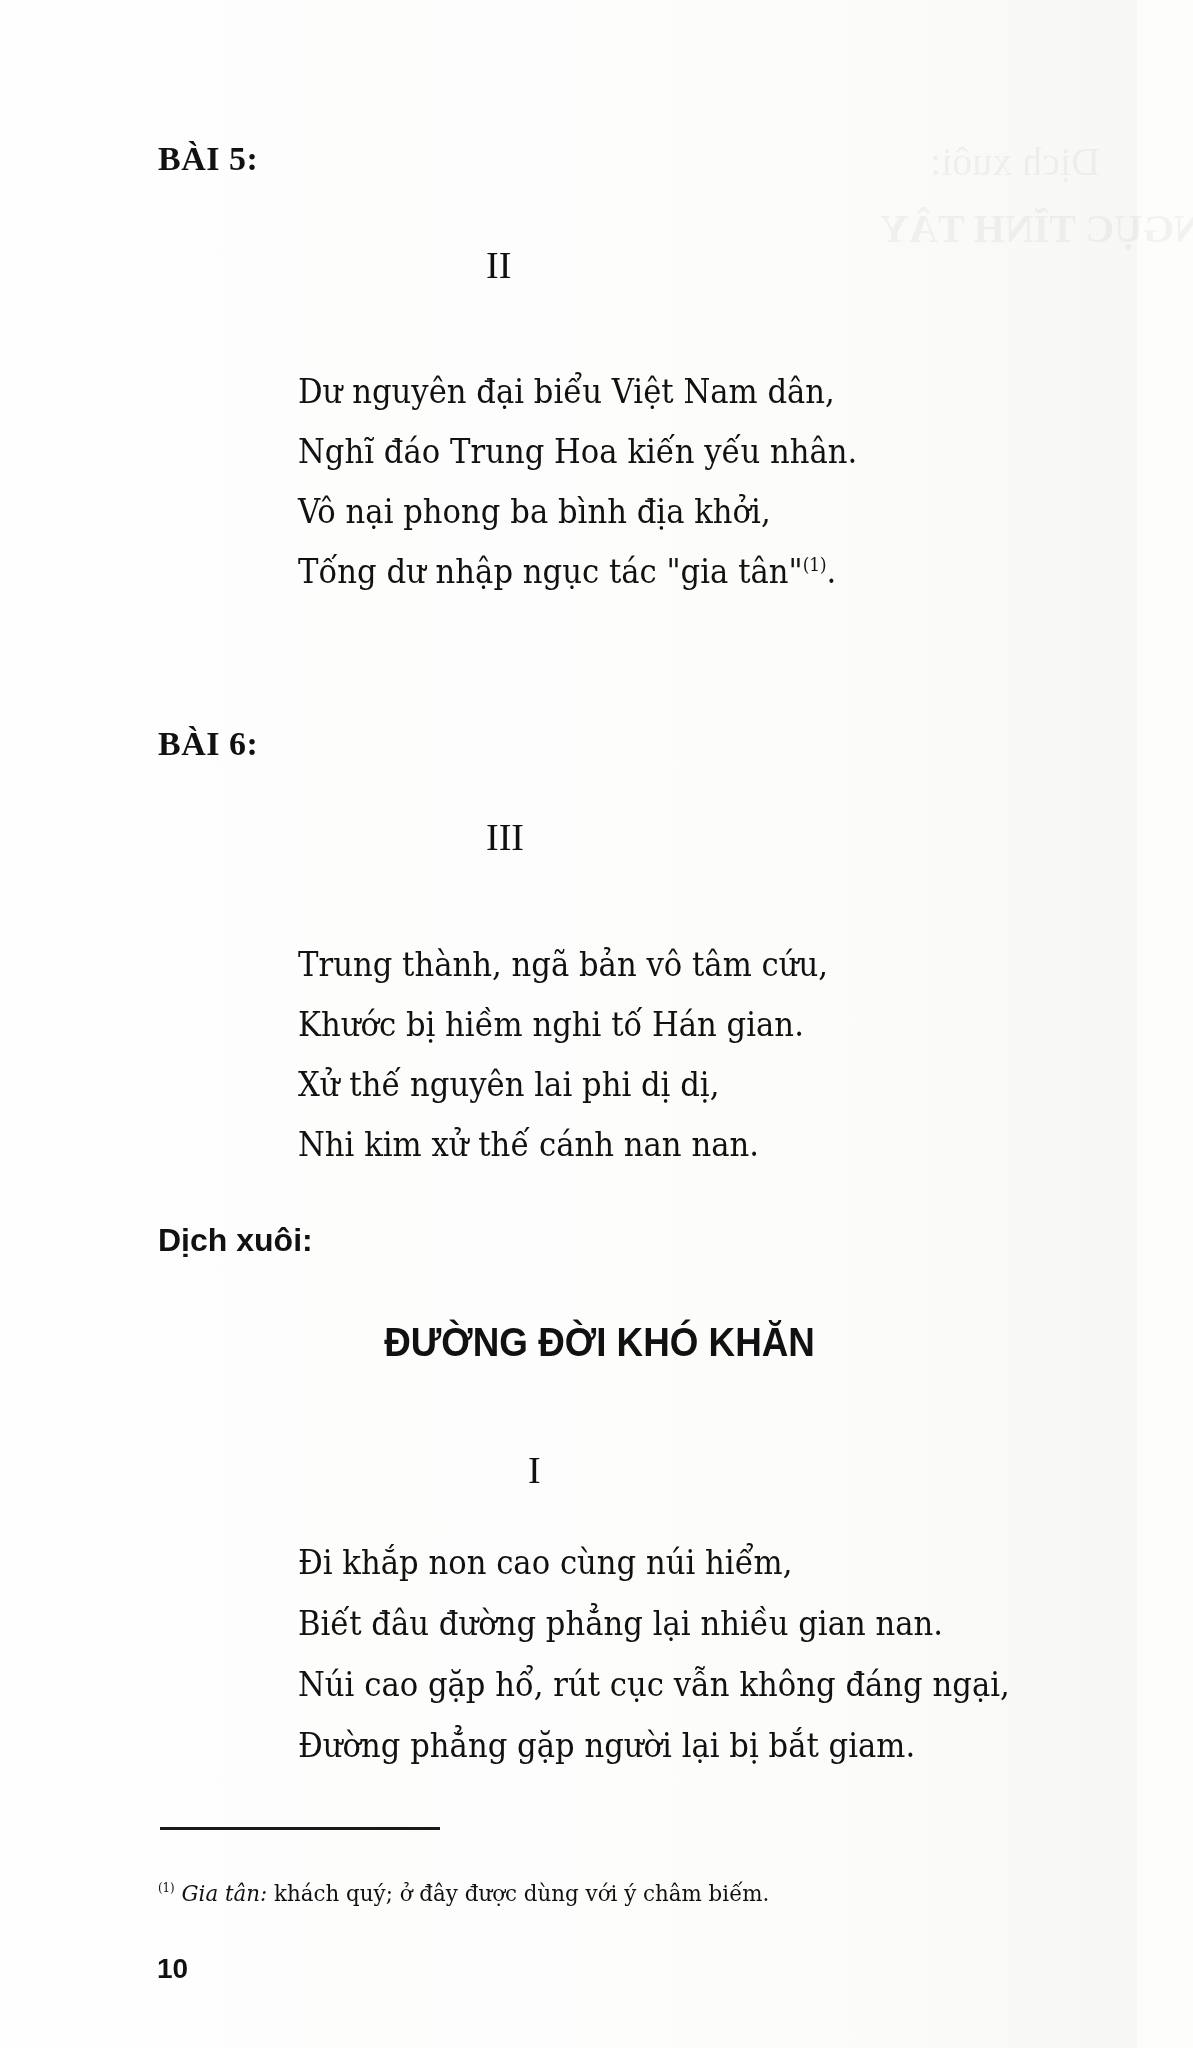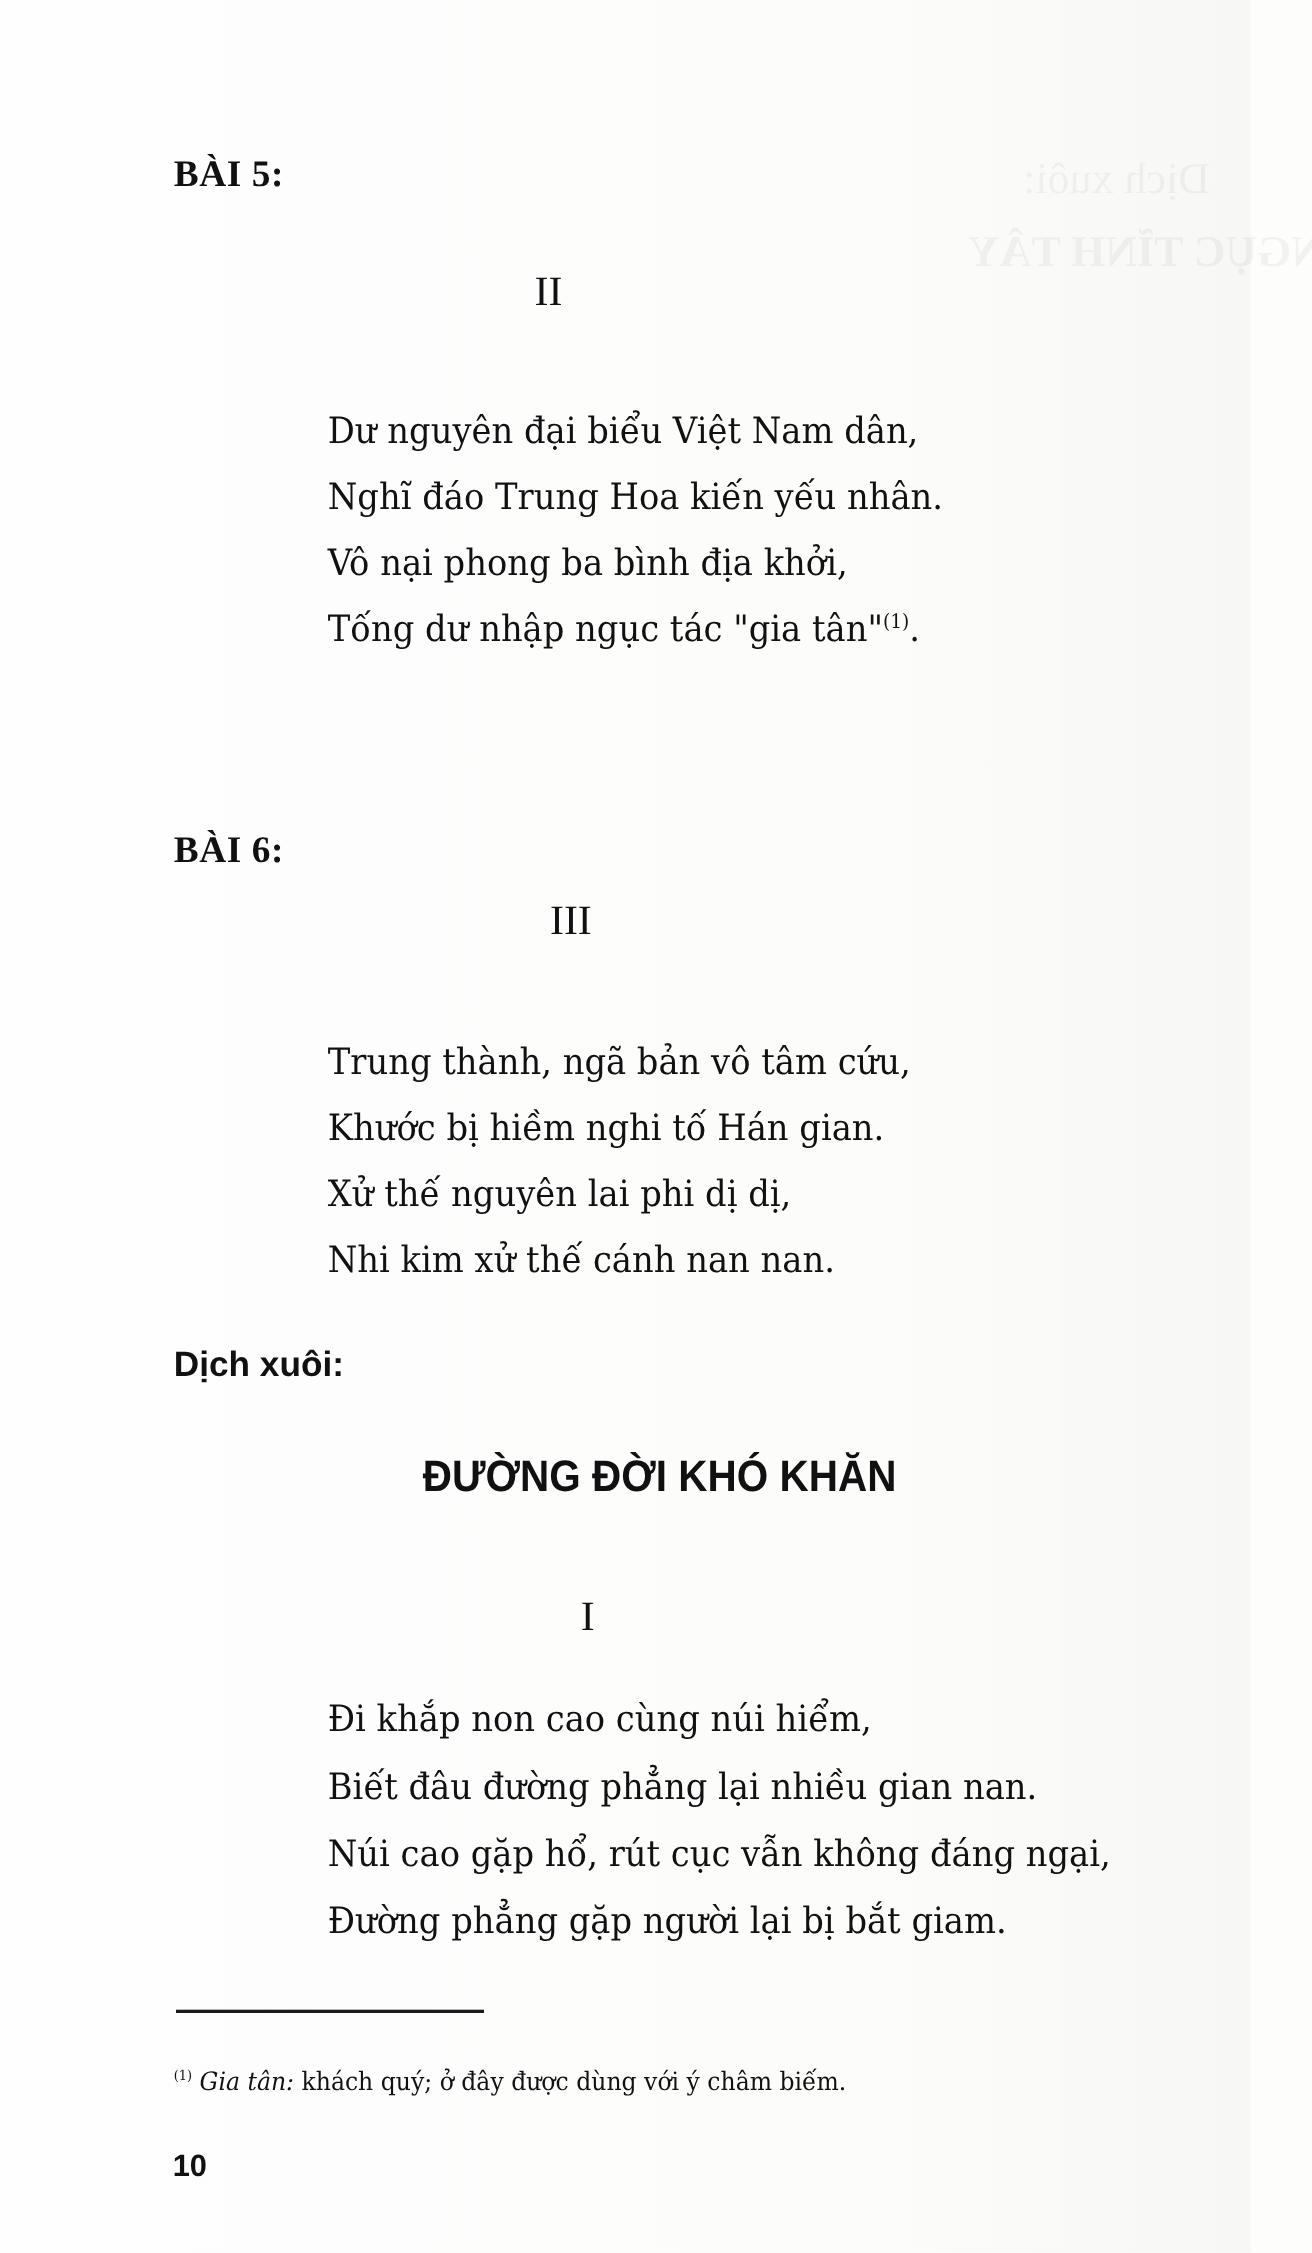--- a/index.html
+++ b/index.html
@@ -128,22 +128,22 @@
   <div class="section-label" style="top:140px;">BÀI 5:</div>
   <div class="roman" style="left:486px; top:243px;">II</div>
 
   <div class="stanza" style="top:362px;">
     <span class="line">Dư nguyên đại biểu Việt Nam dân,</span>
     <span class="line">Nghĩ đáo Trung Hoa kiến yếu nhân.</span>
     <span class="line">Vô nại phong ba bình địa khởi,</span>
     <span class="line"><span>Tống dư nhập ngục tác "gia tân"</span><sup>(1)</sup><span>.</span></span>
   </div>
 
-  <div class="section-label" style="top:725px;margin-top:30px;">BÀI 6:</div>
-  <div class="roman" style="left:500px; top:815px;">III</div>
+  <div class="section-label" style="top:725px;">BÀI 6:</div>
+  <div class="roman" style="left:486px; top:815px;">III</div>
 
   <div class="stanza" style="top:935px;">
     <span class="line">Trung thành, ngã bản vô tâm cứu,</span>
     <span class="line">Khước bị hiềm nghi tố Hán gian.</span>
     <span class="line">Xử thế nguyên lai phi dị dị,</span>
     <span class="line">Nhi kim xử thế cánh nan nan.</span>
   </div>
 
   <div class="sans-label" style="top:1222px;">Dịch xuôi:</div>
   <div class="title" style="top:1320px;">ĐƯỜNG ĐỜI KHÓ KHĂN</div>

